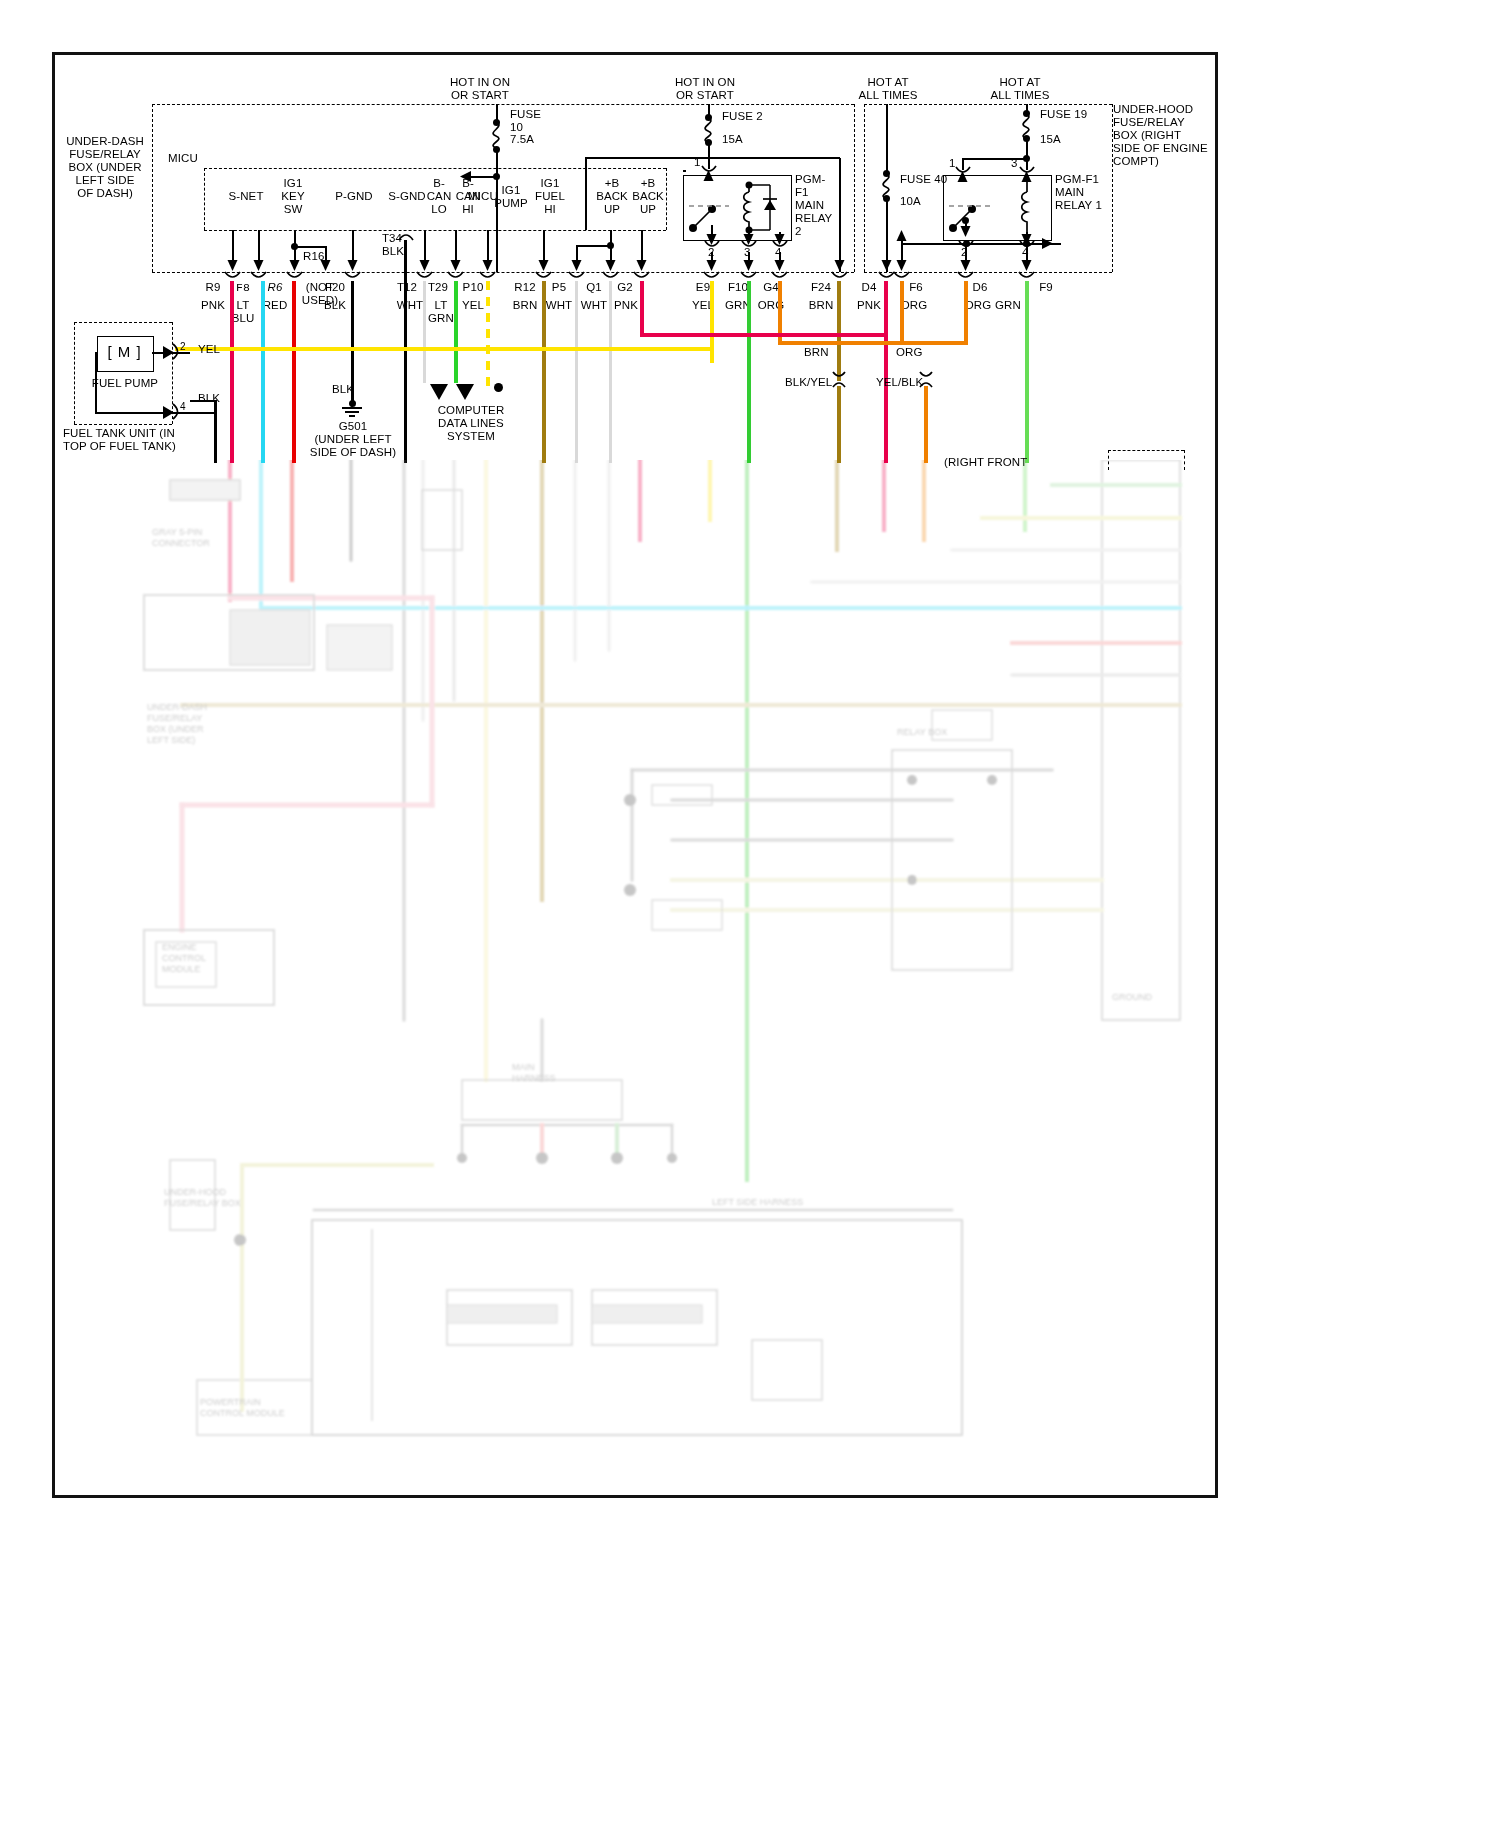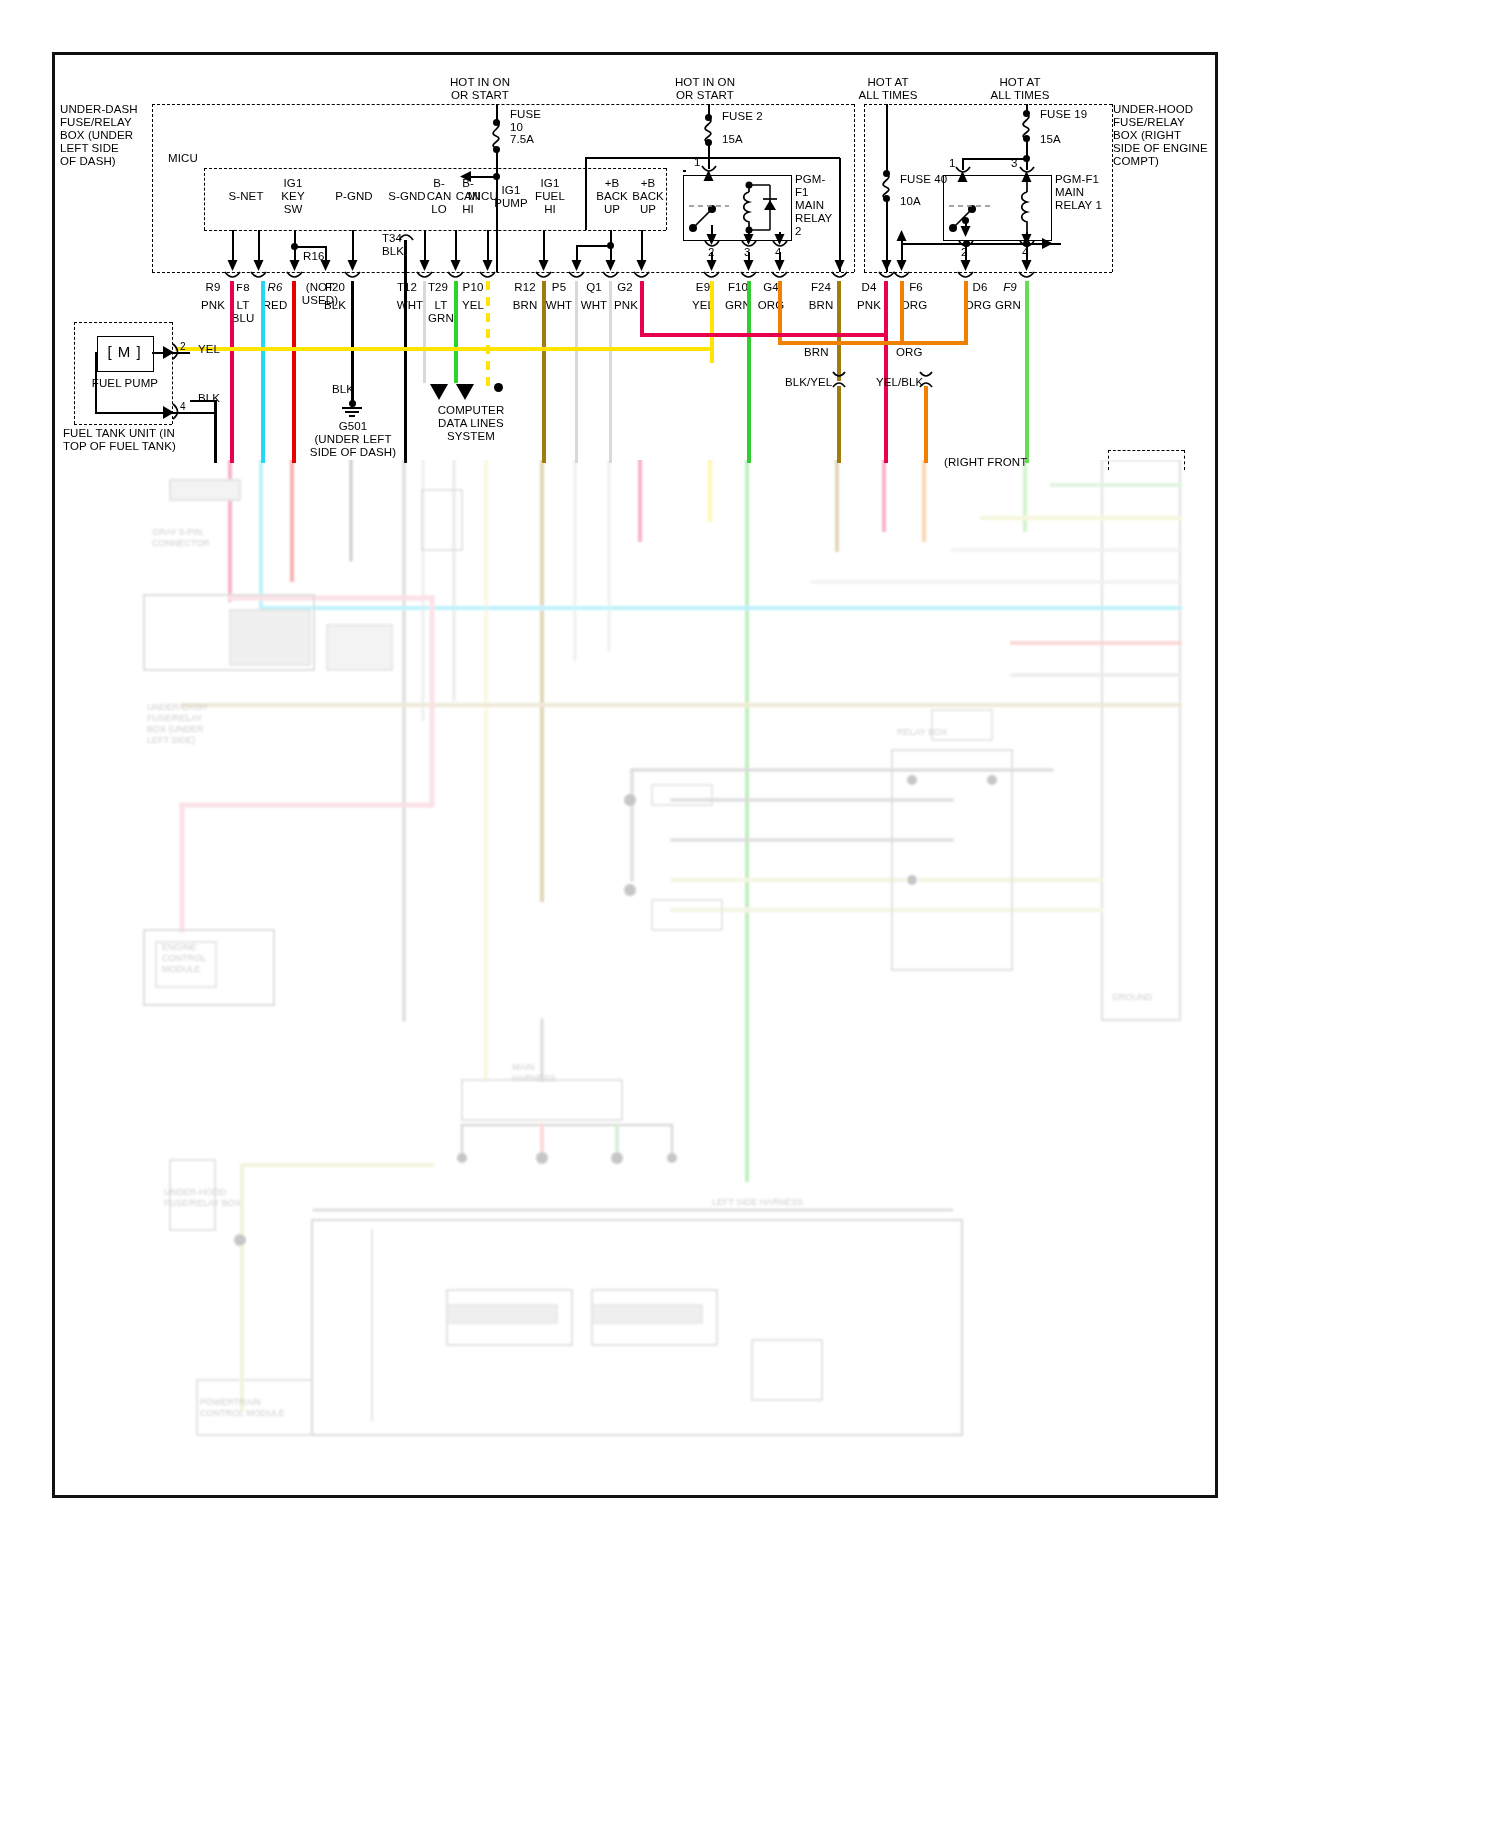--- a/index.html
+++ b/index.html
@@ -2,21 +2,21 @@
 <html><head>
 <meta charset="utf-8">
 <style>
   html,body{margin:0;padding:0;background:#ffffff;}
   body{font-family:"Liberation Sans", sans-serif;}
   #page{position:relative;width:1500px;height:1828px;background:#ffffff;overflow:hidden;}
   .frame-outer{position:absolute;left:52px;top:52px;width:1160px;height:1440px;border:3px solid #111;background:#fff;}
   .frame-shadow{position:absolute;left:58px;top:58px;width:1160px;height:1440px;background:#d8d8d8;z-index:0;}
   .lbl{position:absolute;font-size:11.5px;line-height:13px;color:#000;white-space:pre;letter-spacing:0.1px;}
   .lbl.c{text-align:center;}
-  .lbl.r{text-align:left;}
+  .lbl.r{text-align:center;margin-top:32px;}
   .wire{position:absolute;background:#000;}
   .dash-h{position:absolute;height:0;border-top:1.6px dashed #000;}
   .dash-v{position:absolute;width:0;border-left:1.6px dashed #000;}
   .solid-h{position:absolute;height:1.6px;background:#000;}
   .solid-v{position:absolute;width:1.6px;background:#000;}
   .box{position:absolute;border:1.6px solid #000;background:transparent;}
   .dot{position:absolute;width:7px;height:7px;border-radius:50%;background:#000;}
   .faded{position:absolute;left:52px;top:460px;width:1163px;height:1035px;opacity:0.30;pointer-events:none;}
   svg{display:block;}
   .cwire{position:absolute;}
@@ -489,21 +489,21 @@
 
   <div class="lbl c" style="left:851px;top:281px;width:36px;">D4</div>
   <div class="lbl c" style="left:849px;top:299px;width:40px;">PNK</div>
 
   <div class="lbl c" style="left:898px;top:281px;width:36px;">F6</div>
   <div class="lbl c" style="left:894px;top:299px;width:40px;">ORG</div>
 
   <div class="lbl c" style="left:962px;top:281px;width:36px;">D6</div>
   <div class="lbl c" style="left:958px;top:299px;width:40px;">ORG</div>
 
-  <div class="lbl c" style="left:992px;top:281px;width:36px;font-style:italic;">F9</div>
+  <div class="lbl c" style="left:1028px;top:281px;width:36px;">F9</div>
   <div class="lbl c" style="left:988px;top:299px;width:40px;">GRN</div>
 
   <div class="wire" style="left:230px;top:281px;width:4px;height:182px;background:#e8004c;"></div>
   <div class="wire" style="left:261px;top:281px;width:4px;height:182px;background:#25d7f2;"></div>
   <div class="wire" style="left:292px;top:281px;width:4px;height:182px;background:#e80000;"></div>
   <div class="wire" style="left:351px;top:281px;width:3px;height:125px;background:#000;"></div>
   <div class="wire" style="left:404px;top:240px;width:3px;height:223px;background:#000;"></div>
   <div class="wire" style="left:423px;top:281px;width:3px;height:102px;background:#d9d9d9;"></div>
   <div class="wire" style="left:454px;top:281px;width:4px;height:102px;background:#2ad42a;"></div>
   <div class="wire" style="left:486px;top:281px;width:4px;height:106px;background:repeating-linear-gradient(to bottom,#ffe400 0 9px,transparent 9px 16px);"></div>

